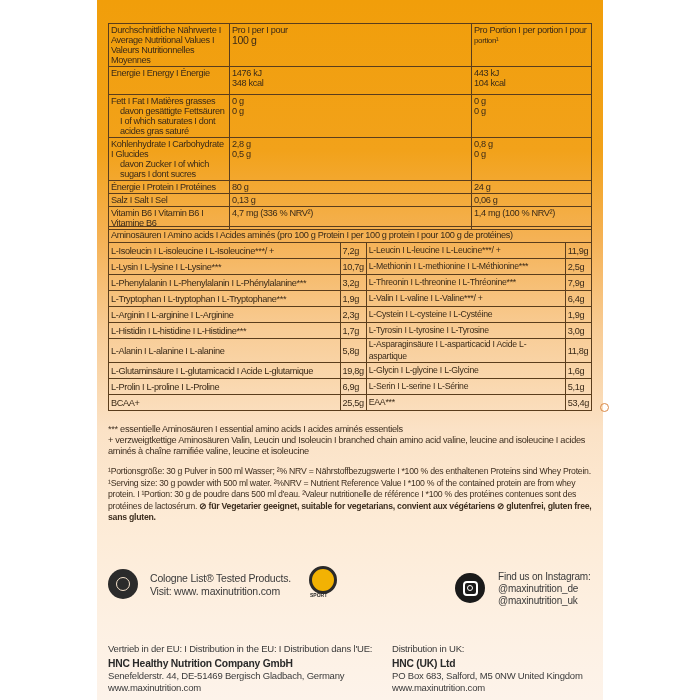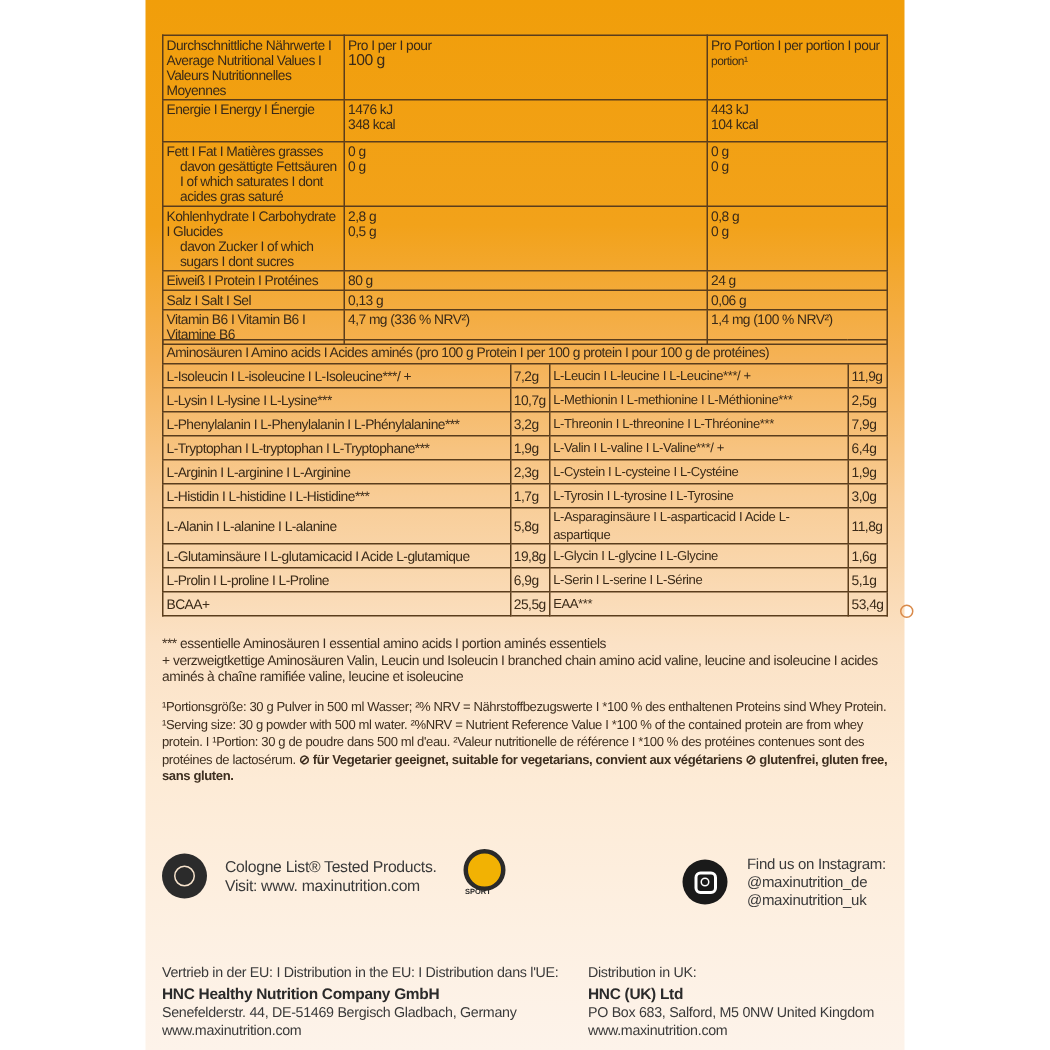--- a/index.html
+++ b/index.html
@@ -66,21 +66,21 @@
     <td><span>Fett I Fat I Matières grasses</span><span class="ind">davon gesättigte Fettsäuren I of which saturates I dont acides gras saturé</span></td>
     <td><span>0 g</span><br><span>0 g</span></td>
     <td><span>0 g</span><br><span>0 g</span></td>
   </tr>
   <tr>
     <td><span>Kohlenhydrate I Carbohydrate I Glucides</span><span class="ind">davon Zucker I of which sugars I dont sucres</span></td>
     <td><span>2,8 g</span><br><span>0,5 g</span></td>
     <td><span>0,8 g</span><br><span>0 g</span></td>
   </tr>
   <tr>
-    <td>Eiweiß I Protein I Protéines</td>
+    <td>Énergie I Protein I Protéines</td>
     <td>80 g</td>
     <td>24 g</td>
   </tr>
   <tr>
     <td>Salz I Salt I Sel</td>
     <td>0,13 g</td>
     <td>0,06 g</td>
   </tr>
   <tr>
     <td>Vitamin B6 I Vitamin B6 I Vitamine B6</td>
@@ -154,21 +154,21 @@
       <tr>
         <td class="n1">BCAA+</td>
         <td class="v1">25,5g</td>
         <td class="n2">EAA***</td>
         <td class="v2">53,4g</td>
       </tr>
     </tbody>
 </table>
 
 <div class="notes n1">
-  <div>*** essentielle Aminosäuren I essential amino acids I portion aminés essentiels</div>
+  <div>*** essentielle Aminosäuren I essential amino acids I acides aminés essentiels</div>
   <div>+ verzweigtkettige Aminosäuren Valin, Leucin und Isoleucin I branched chain amino acid valine, leucine and isoleucine I acides aminés à chaîne ramifiée valine, leucine et isoleucine</div>
 </div>
 
 <div class="notes n2">
   <span>¹Portionsgröße: 30 g Pulver in 500 ml Wasser; ²% NRV = Nährstoffbezugswerte I *100 % des enthaltenen Proteins sind Whey Protein. ¹Serving size: 30 g powder with 500 ml water. ²%NRV = Nutrient Reference Value I *100 % of the contained protein are from whey protein. I ¹Portion: 30 g de poudre dans 500 ml d'eau. ²Valeur nutritionelle de référence I *100 % des protéines contenues sont des protéines de lactosérum. </span><span class="bold">⊘ für Vegetarier geeignet, suitable for vegetarians, convient aux végétariens ⊘ glutenfrei, gluten free, sans gluten.</span>
 </div>
 
 <div class="logo cl-logo">
     <div class="inner"></div>
   </div>

